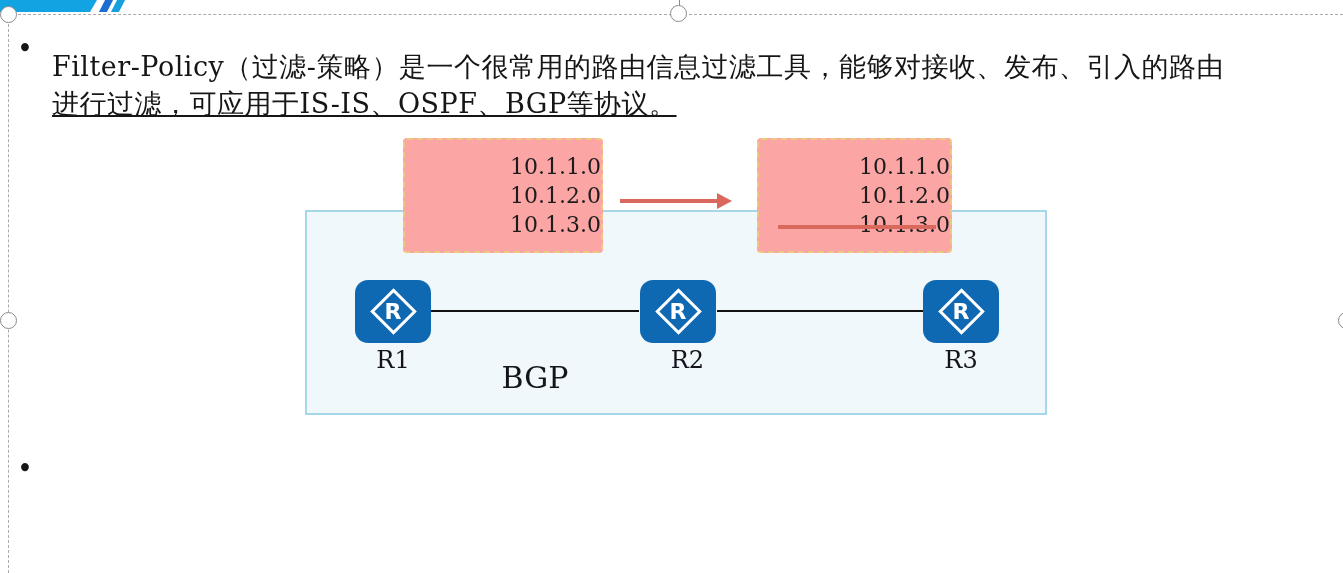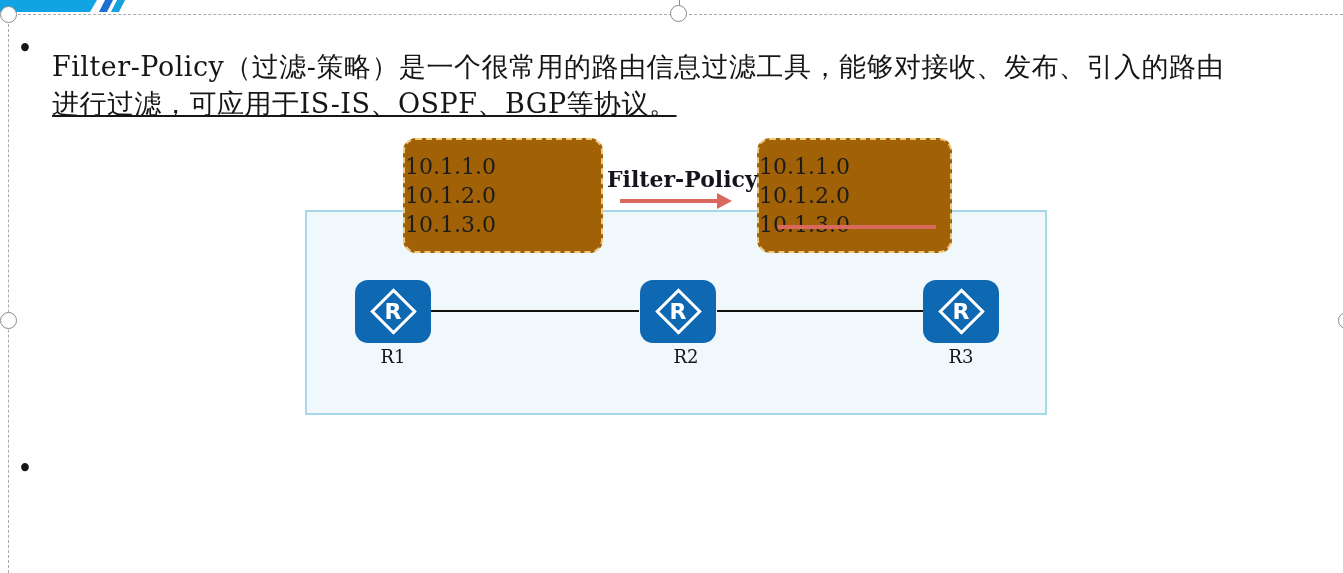--- a/index.html
+++ b/index.html
@@ -24,22 +24,22 @@
   .rot-stem{position:absolute;left:679px;top:0;width:0;height:6px;border-left:1px solid #8a8a8a;}
   
   .bullet{position:absolute;left:17px;font-size:27px;color:#161616;}
   .tline{position:absolute;left:52px;font-size:27px;white-space:nowrap;color:#161616;letter-spacing:0.5px;}
   .p1l1{top:49px;} .p1l2{top:86px;text-decoration:underline;}
   .b1{top:33px;} .b2{top:453px;}
   .p2l1{top:453px;} .p2l2{top:506px;}
   
   .stage{position:absolute;left:305px;top:210px;width:742px;height:205px;background:#f0f8fc;
     border:2px solid #a5d7e8;box-sizing:border-box;}
-  .note{position:absolute;background:#a16207;border:2px dashed #edc87f;border-radius:13px;
-    box-sizing:border-box;text-align:left;padding-top:12px;font-size:22px;color:#1c1c1c;}
+  .note{position:absolute;background:#fca5a5;border:2px dashed #edc87f;border-radius:4px;
+    box-sizing:border-box;text-align:right;padding-top:12px;font-size:22px;color:#1c1c1c;}
   .note .route{line-height:29px;white-space:nowrap;}
   .note.left{left:403px;top:138px;width:200px;height:115px;}
   .note.right{left:757px;top:138px;width:195px;height:115px;}
   .strike{position:absolute;left:19px;top:85px;width:158px;height:4px;background:#d9695c;}
   .fp-label{position:absolute;left:607px;top:166px;width:140px;text-align:center;
     font-size:22px;font-weight:bold;color:#14141e;white-space:nowrap;}
   .fp-arrow{position:absolute;left:620px;top:193px;width:112px;height:16px;}
   .fp-arrow .shaft{position:absolute;left:0;top:6px;width:98px;height:4px;background:#d9695c;}
   .fp-arrow .head{position:absolute;right:0;top:0;width:0;height:0;
     border-top:8px solid transparent;border-bottom:8px solid transparent;border-left:15px solid #d9695c;}
@@ -48,22 +48,22 @@
   .link.b{left:717px;width:206px;}
   .router{position:absolute;width:76px;height:63px;}
   .router.r1{left:355px;top:280px;}
   .router.r2{left:640px;top:280px;}
   .router.r3{left:923px;top:280px;}
   .router .chassis{position:absolute;inset:0;background:#0f69b2;border-radius:13px;}
   .router .diamond{position:absolute;left:50%;top:50%;width:33px;height:33px;margin:-16.5px 0 0 -16.5px;
     border:3px solid #ffffff;transform:rotate(45deg);box-sizing:border-box;background:transparent;}
   .router .rletter{position:absolute;left:0;top:0;width:76px;height:63px;display:flex;align-items:center;justify-content:center;
     color:#ffffff;font-family:"DejaVu Sans","Liberation Sans",sans-serif;font-size:22px;font-weight:bold;}
-  .rlabel{position:absolute;top:346px;width:76px;text-align:center;font-size:18px;color:#14141e;}
-  .rlabel.r1{left:355px;} .rlabel.r2{left:648px;} .rlabel.r3{left:923px;text-align:center;}
+  .rlabel{position:absolute;top:346px;width:76px;text-align:center;font-size:24px;color:#14141e;}
+  .rlabel.r1{left:355px;} .rlabel.r2{left:628px;text-align:right;} .rlabel.r3{left:923px;text-align:center;}
   .bgp{position:absolute;left:460px;top:360px;width:150px;text-align:center;font-size:30px;color:#14141e;}
 </style>
 </head>
 <body>
 
 <div class="canvas">
 
   <div class="deco-bar"></div>
   <div class="deco-slash s1"></div>
   <div class="deco-slash s2"></div>
@@ -88,21 +88,20 @@
     <div class="route">10.1.3.0</div>
   </div>
 
   <div class="note right">
     <div class="route">10.1.1.0</div>
     <div class="route">10.1.2.0</div>
     <div class="route">10.1.3.0</div>
     <div class="strike"></div>
   </div>
 
-  <div class="fp-label">Filter-Policy</div>
   <div class="fp-arrow">
     <div class="shaft"></div>
     <div class="head"></div>
   </div>
 
   <div class="link a"></div>
   <div class="link b"></div>
 
   <div class="router r1">
     <div class="chassis"></div>
@@ -117,16 +116,17 @@
   <div class="router r3">
     <div class="chassis"></div>
     <div class="diamond"></div>
     <div class="rletter">R</div>
   </div>
 
   <div class="rlabel r1">R1</div>
   <div class="rlabel r2">R2</div>
   <div class="rlabel r3">R3</div>
 
+  <div class="bgp">BGP</div>
 
   <span class="bullet b2">•</span>
 
 </div>
 
 </body></html>

